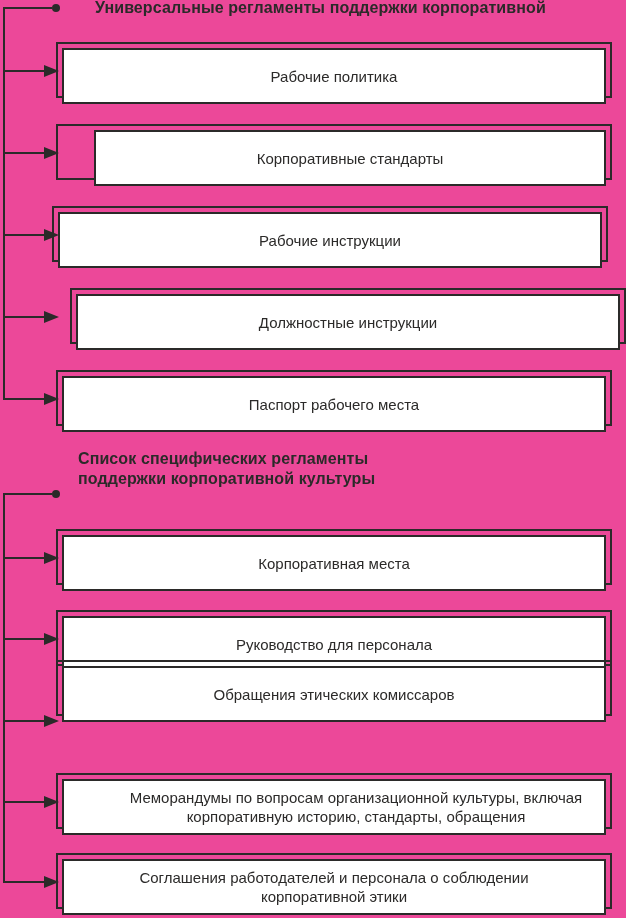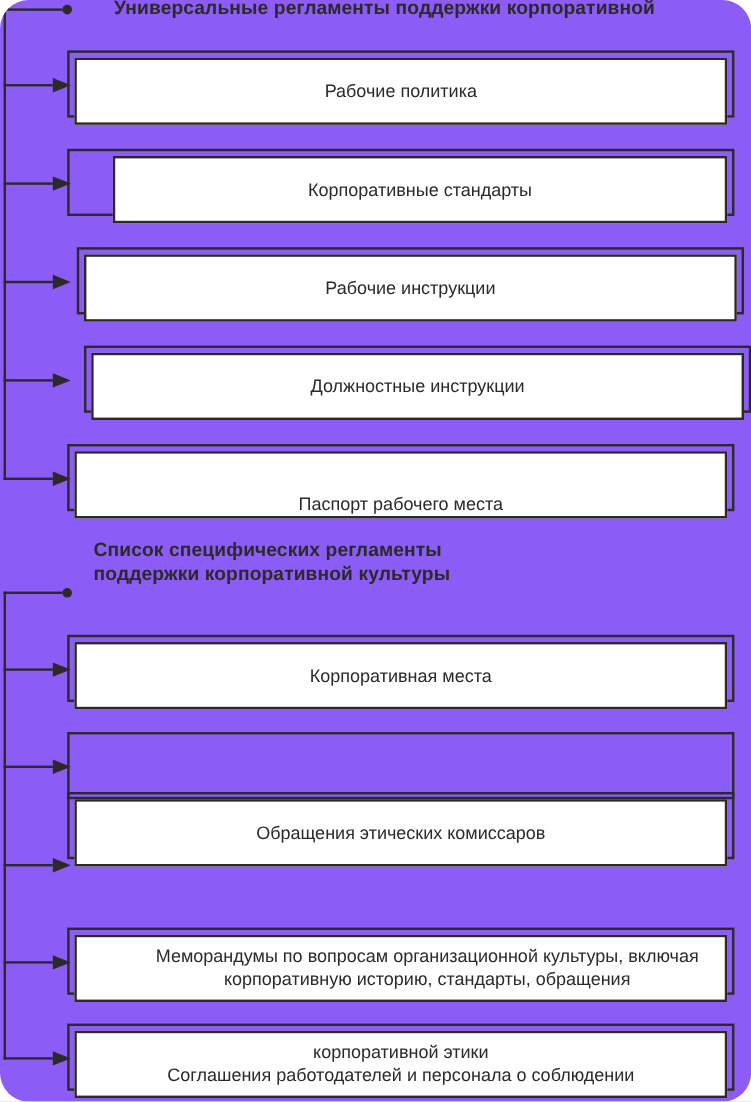--- a/index.html
+++ b/index.html
@@ -29,21 +29,21 @@
     position:absolute;box-sizing:border-box;left:6px;top:6px;right:6px;bottom:0;
     border:2px solid #2b2a29;background:#ffffff;
     display:flex;flex-direction:column;align-items:center;justify-content:center;
     text-align:center;font-size:15px;line-height:19px;
   }
   .box-line{white-space:nowrap;}
 </style>
 </head>
 <body>
 
-<div class="canvas" style="color: rgb(43, 42, 41); background: #8b5cf6; border-radius: 24px;">
+<div class="canvas" style="color: rgb(43, 42, 41); background: #ec4899;">
     <div class="group-title" style="left: 95px; top: -2px;">
       <div>Универсальные регламенты поддержки корпоративной</div>
     </div>
     <div class="line hline" style="left: 3px; top: 7px; width: 49px; background: rgb(43, 42, 41);"></div>
     <div class="bullet" style="left: 52px; top: 4px; background: rgb(43, 42, 41);"></div>
     <div class="line vline" style="left: 3px; top: 7px; height: 393px; background: rgb(43, 42, 41);"></div>
     <div class="line hline" style="left: 3px; top: 70px; width: 41px; background: rgb(43, 42, 41);"></div>
     <div class="arrowhead" style="left: 44px; top: 65px; border-left-color: rgb(43, 42, 41);"></div>
     <div class="box" style="left: 56px; top: 42px;">
       <div class="box-back" style="border-color: rgb(43, 42, 41);"></div>
@@ -54,39 +54,39 @@
     <div class="line hline" style="left: 3px; top: 152px; width: 41px; background: rgb(43, 42, 41);"></div>
     <div class="arrowhead" style="left: 44px; top: 147px; border-left-color: rgb(43, 42, 41);"></div>
     <div class="box" style="left: 56px; top: 124px;">
       <div class="box-back" style="border-color: rgb(43, 42, 41);"></div>
       <div class="box-front" style="border-color: rgb(43, 42, 41); margin-left: 32px;">
         <div class="box-line">Корпоративные стандарты</div>
       </div>
     </div>
     <div class="line hline" style="left: 3px; top: 234px; width: 41px; background: rgb(43, 42, 41);"></div>
     <div class="arrowhead" style="left: 44px; top: 229px; border-left-color: rgb(43, 42, 41);"></div>
-    <div class="box" style="left: 64px; top: 206px;">
+    <div class="box" style="left: 52px; top: 206px;">
       <div class="box-back" style="border-color: rgb(43, 42, 41);"></div>
       <div class="box-front" style="border-color: rgb(43, 42, 41);">
         <div class="box-line">Рабочие инструкции</div>
       </div>
     </div>
     <div class="line hline" style="left: 3px; top: 316px; width: 41px; background: rgb(43, 42, 41);"></div>
     <div class="arrowhead" style="left: 44px; top: 311px; border-left-color: rgb(43, 42, 41);"></div>
     <div class="box" style="left: 56px; top: 288px; margin-left: 14px;">
       <div class="box-back" style="border-color: rgb(43, 42, 41);"></div>
       <div class="box-front" style="border-color: rgb(43, 42, 41);">
         <div class="box-line">Должностные инструкции</div>
       </div>
     </div>
     <div class="line hline" style="left: 3px; top: 398px; width: 41px; background: rgb(43, 42, 41);"></div>
     <div class="arrowhead" style="left: 44px; top: 393px; border-left-color: rgb(43, 42, 41);"></div>
     <div class="box" style="left: 56px; top: 370px;">
       <div class="box-back" style="border-color: rgb(43, 42, 41);"></div>
-      <div class="box-front" style="border-color: rgb(43, 42, 41); justify-content: flex-end;">
+      <div class="box-front" style="border-color: rgb(43, 42, 41);">
         <div class="box-line">Паспорт рабочего места</div>
       </div>
     </div>
     <div class="group-title" style="left: 78px; top: 449px;">
       <div>Список специфических регламенты</div>
       <div>поддержки корпоративной культуры</div>
     </div>
     <div class="line hline" style="left: 3px; top: 493px; width: 49px; background: rgb(43, 42, 41);"></div>
     <div class="bullet" style="left: 52px; top: 490px; background: rgb(43, 42, 41);"></div>
     <div class="line vline" style="left: 3px; top: 493px; height: 390px; background: rgb(43, 42, 41);"></div>
@@ -95,20 +95,23 @@
     <div class="box" style="left: 56px; top: 529px;">
       <div class="box-back" style="border-color: rgb(43, 42, 41);"></div>
       <div class="box-front" style="border-color: rgb(43, 42, 41);">
         <div class="box-line">Корпоративная места</div>
       </div>
     </div>
     <div class="line hline" style="left: 3px; top: 638px; width: 41px; background: rgb(43, 42, 41);"></div>
     <div class="arrowhead" style="left: 44px; top: 633px; border-left-color: rgb(43, 42, 41);"></div>
     <div class="box" style="left: 56px; top: 610px;">
       <div class="box-back" style="border-color: rgb(43, 42, 41);"></div>
+      <div class="box-front" style="border-color: rgb(43, 42, 41);">
+        <div class="box-line">Руководство для персонала</div>
+      </div>
     </div>
     <div class="line hline" style="left: 3px; top: 720px; width: 41px; background: rgb(43, 42, 41);"></div>
     <div class="arrowhead" style="left: 44px; top: 715px; border-left-color: rgb(43, 42, 41);"></div>
     <div class="box" style="left: 56px; top: 660px;">
       <div class="box-back" style="border-color: rgb(43, 42, 41);"></div>
       <div class="box-front" style="border-color: rgb(43, 42, 41);">
         <div class="box-line">Обращения этических комиссаров</div>
       </div>
     </div>
     <div class="line hline" style="left: 3px; top: 801px; width: 41px; background: rgb(43, 42, 41);"></div>
@@ -118,17 +121,17 @@
       <div class="box-front" style="border-color: rgb(43, 42, 41); padding-left: 44px;">
         <div class="box-line">Меморандумы по вопросам организационной культуры, включая</div>
         <div class="box-line">корпоративную историю, стандарты, обращения</div>
       </div>
     </div>
     <div class="line hline" style="left: 3px; top: 881px; width: 41px; background: rgb(43, 42, 41);"></div>
     <div class="arrowhead" style="left: 44px; top: 876px; border-left-color: rgb(43, 42, 41);"></div>
     <div class="box" style="left: 56px; top: 853px;">
       <div class="box-back" style="border-color: rgb(43, 42, 41);"></div>
       <div class="box-front" style="border-color: rgb(43, 42, 41);">
+        <div class="box-line">Соглашения работодателей и персонала о соблюдении</div>
         <div class="box-line">корпоративной этики</div>
-        <div class="box-line">Соглашения работодателей и персонала о соблюдении</div>
       </div>
     </div>
   </div>
 
 </body></html>

